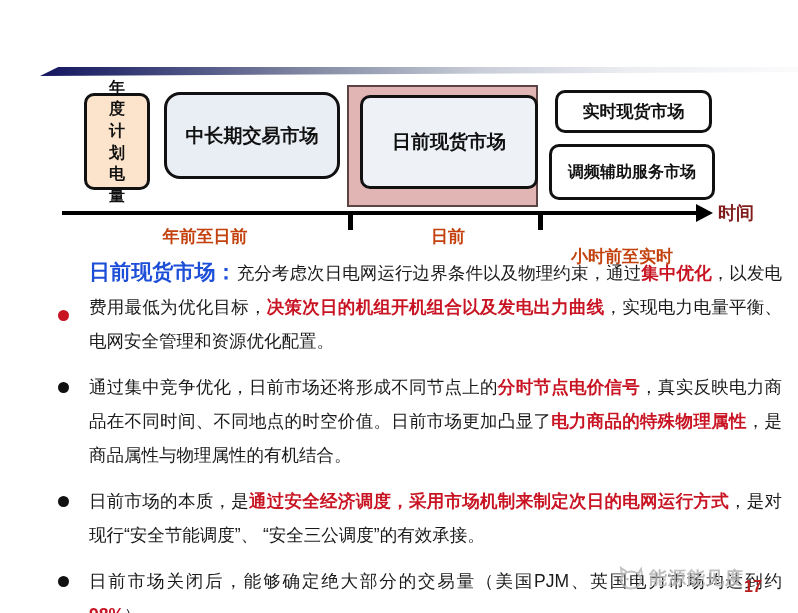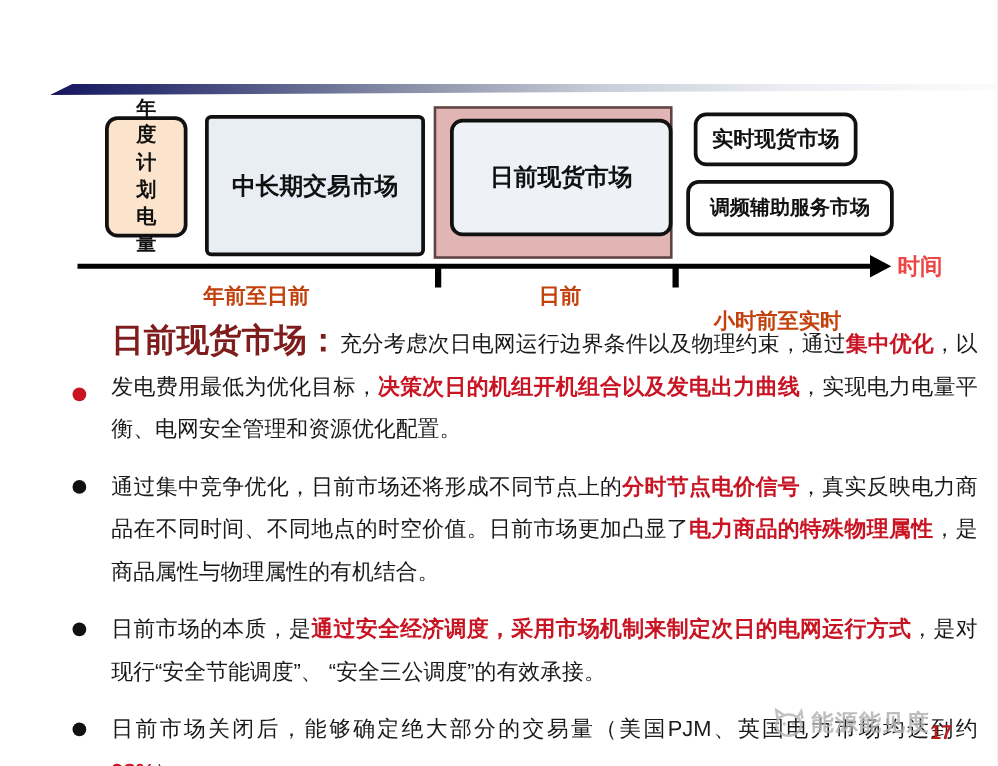--- a/index.html
+++ b/index.html
@@ -18,51 +18,51 @@
     background:linear-gradient(90deg,#15155f 0%,#2e3370 10%,#8a91a8 38%,#c9cdd8 58%,#eceef2 78%,#fbfbfc 100%);
     clip-path:polygon(2.4% 0,100% 0,100% 55%,0 100%);
   }
   
   .dbox{
     position:absolute; box-sizing:border-box; border:3px solid #111;
     display:flex; align-items:center; justify-content:center; text-align:center;
     font-weight:bold; color:#111; background:#fff;
   }
   .box-annual{left:84px; top:93px; width:66px; height:97px; background:#fbe4cb; border-radius:10px; font-size:16px; line-height:1.35; padding:0 22px;}
-  .box-mid{left:164px; top:92px; width:176px; height:113px; background:#e9edf4; border-radius:5px; font-size:19px;}
+  .box-mid{left:164px; top:92px; width:176px; height:87px; background:#e9edf4; border-radius:16px; font-size:19px;}
   .pink-frame{
     position:absolute; left:347px; top:85px; width:191px; height:122px;
     background:#e2b5b5; border:2px solid #5d4444; box-sizing:border-box;
   }
   .box-dayahead{left:360px; top:95px; width:178px; height:94px; background:#eef2f7; border-radius:10px; font-size:19px;}
-  .box-realtime{left:555px; top:90px; width:131px; height:43px; border-radius:10px; font-size:17px;}
-  .box-freq{left:549px; top:144px; width:166px; height:45px; border-radius:10px; font-size:16px;}
+  .box-realtime{left:555px; top:90px; width:157px; height:43px; border-radius:10px; font-size:17px;}
+  .box-freq{left:549px; top:144px; width:166px; height:56px; border-radius:10px; font-size:16px;}
   
   .tl-line{position:absolute; left:62px; top:211px; width:636px; height:4px; background:#000;}
   .tl-arrowhead{
     position:absolute; left:696px; top:204px; width:0; height:0;
     border-top:9px solid transparent; border-bottom:9px solid transparent; border-left:17px solid #000;
   }
   .tl-tick{position:absolute; top:212px; width:5px; height:18px; background:#000;}
   .tick-1{left:348px;} .tick-2{left:538px;}
-  .tl-time{position:absolute; left:718px; top:201px; font-size:18px; font-weight:bold; color:#ef4444;}
+  .tl-time{position:absolute; left:718px; top:201px; font-size:18px; font-weight:bold; color:#7f1d1d;}
   .seg-label{position:absolute; top:225px; transform:translateX(-50%); font-size:17px; font-weight:bold; color:#c2410c; white-space:nowrap;}
   .seg-1{left:205px;} .seg-2{left:448px;} .seg-3{left:622px;margin-top:20px;}
   
   .bullets{position:absolute; left:56px; top:255px; width:726px;}
   .bullet{
     position:relative; margin:0 0 12px 0; padding-left:33px;
     font-size:17.5px; line-height:34px; color:#1a1a1a; text-align:justify;
   }
   .bullet .dot{
     position:absolute; left:2px; top:12px; width:11px; height:11px; border-radius:50%;
   }
   .dot.red{background:#c81423;}
   .dot.black{background:#111;}
-  .bullet .lead{font-size:26px; font-weight:bold; color:#7f1d1d;}
+  .bullet .lead{font-size:21px; font-weight:bold; color:#1d4ed8;}
   .bullet .red{font-weight:bold; color:#c81423;margin-top:43px;}
   
   .watermark{
     position:absolute; left:618px; top:566px; display:flex; align-items:center;
     color:#b3b3b3; font-size:18px; font-weight:bold; letter-spacing:1px; opacity:.85;
   }
   .watermark svg{margin-right:5px;}
   .pagenum{position:absolute; left:744px; top:578px; font-size:16px; font-weight:bold; color:#b91c1c;}
 </style>
 </head>

